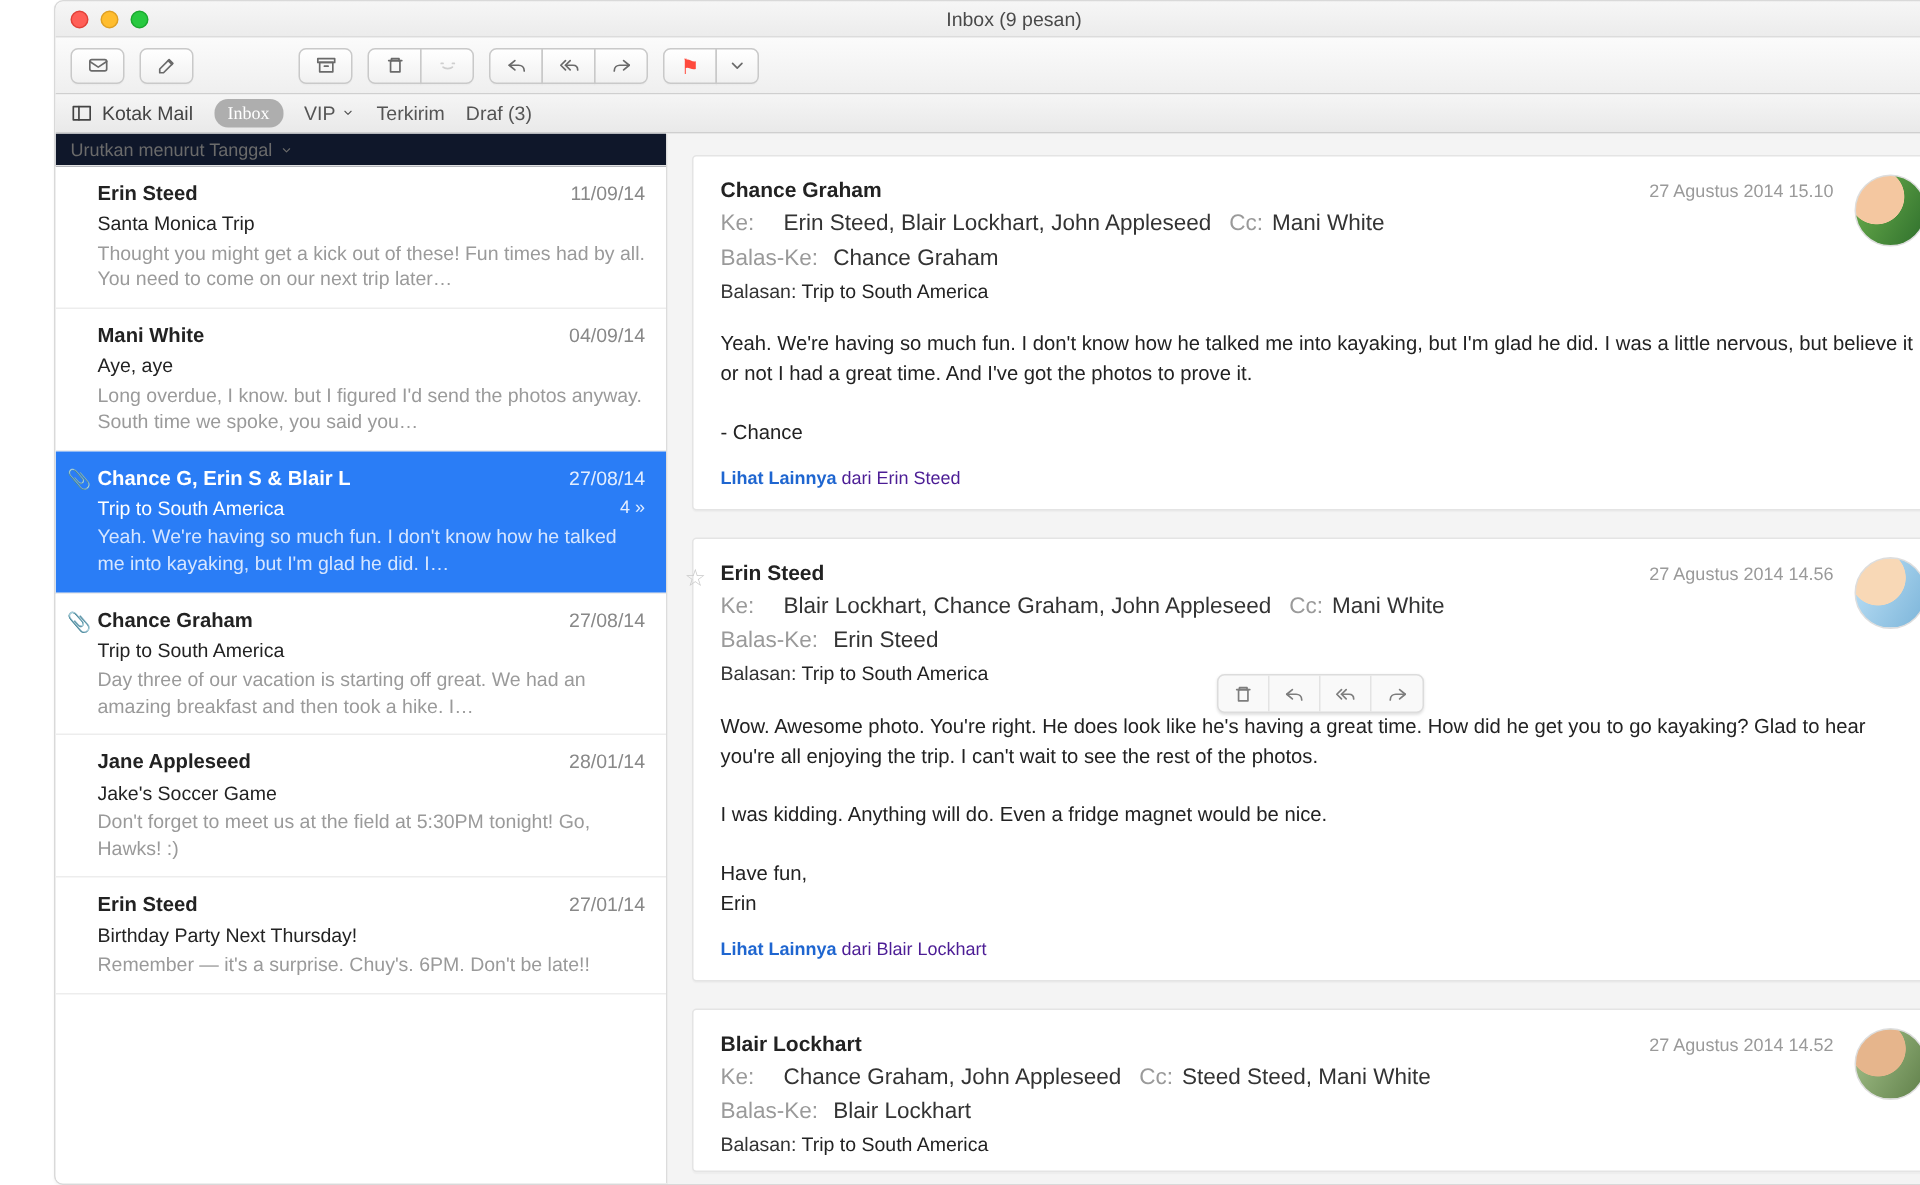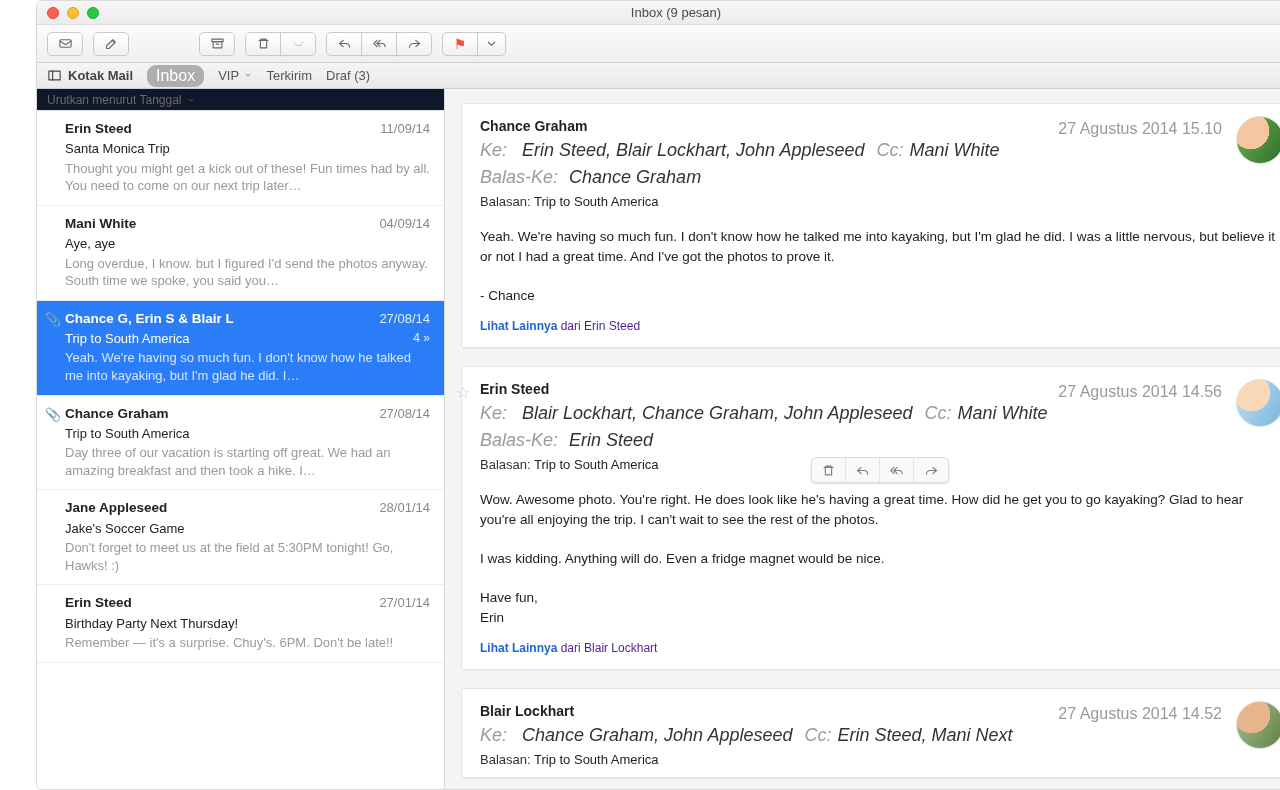--- a/index.html
+++ b/index.html
@@ -15,45 +15,45 @@
 .toolbar { height:38px; background:linear-gradient(#fbfbfb,#efefef); border-bottom:1px solid #cfcfcf; display:flex; align-items:center; padding:0 10px; gap:10px;}
 .tbtn { height:24px; min-width:36px; padding:0 8px; background:linear-gradient(#ffffff,#f1f1f1); border:1px solid #c9c9c9; border-radius:5px; display:flex; align-items:center; justify-content:center; color:#6a6a6a; font-size:14px; box-shadow:0 1px 0 rgba(0,0,0,0.02);}
 .tbtn svg { width:16px; height:16px; stroke:#6a6a6a; fill:none; stroke-width:1.6;}
 .tgroup { display:flex; }
 .tgroup .tbtn { border-radius:0; margin-left:-1px;}
 .tgroup .tbtn:first-child{border-radius:5px 0 0 5px; margin-left:0;}
 .tgroup .tbtn:last-child{border-radius:0 5px 5px 0;}
 .spacer{flex:1;}
 .search { width:380px; height:24px; border:1px solid #cfcfcf; border-radius:5px; background:#fff; display:flex; align-items:center; justify-content:center; color:#a8a8a8; font-size:13px; gap:5px;}
 .favbar { height:26px; background:linear-gradient(#f5f5f5,#e9e9e9); border-bottom:1px solid #cfcfcf; display:flex; align-items:center; gap:14px; padding:0 10px; font-size:13px; color:#555;}
-.favbar .pill{background:#aeaeae; color:#fff; padding:2px 9px; border-radius:9px; font-size:16px;}
-.favbar .sidebar-toggle{display:flex; align-items:center; gap:6px; color:#444; font-weight:700;text-align:center;}
+.favbar .pill{background:#aeaeae; color:#fff; padding:2px 9px; border-radius:9px; font-size:12px;font-family:Liberation Serif, serif;}
+.favbar .sidebar-toggle{display:flex; align-items:center; gap:6px; color:#444; font-weight:400;text-align:center;}
 .favbar .item{color:#555;}
 .content{flex:1; display:flex; overflow:hidden;}
 .list{width:408px; border-right:1px solid #dcdcdc; display:flex; flex-direction:column; background:#fff;}
 .sortbar{height:22px; background:#0f172a; border-bottom:1px solid #e2e2e2; font-size:12px; color:#6a6a6a; display:flex; align-items:center; padding:0 10px; gap:4px;}
 .msg{padding:9px 14px 10px 28px; border-bottom:1px solid #ededed; position:relative; font-size:13px; line-height:1.35;}
 .msg .sender{font-weight:700; color:#222; font-size:13.5px;}
 .msg .date{position:absolute; right:14px; top:9px; color:#888; font-size:13px;}
 .msg .subject{color:#222; margin-top:2px;}
 .msg .preview{color:#9a9a9a; margin-top:2px; font-size:13px; max-height:2.7em; overflow:hidden;}
 .msg.selected{background:#2a7df6; color:#fff;}
 .msg.selected .sender,.msg.selected .subject{color:#fff;}
 .msg.selected .preview{color:#d6e6ff;}
 .msg.selected .date{color:#e3eeff;}
 .msg .badge{color:#e3eeff; font-size:12px;}
 .msg .clip{position:absolute; left:8px; top:10px; color:#9a9a9a;}
 .msg.selected .clip{color:#d6e6ff;}
 .reader{flex:1; background:#f4f4f4; overflow:auto; padding:14px 16px;}
 .card{background:#fff; border:1px solid #e4e4e4; border-radius:3px; margin-bottom:18px; box-shadow:0 1px 1px rgba(0,0,0,0.03);}
 .chead{padding:14px 18px 10px 18px; position:relative;}
 .chead .from{font-weight:700; color:#222; font-size:14px;}
-.chead .ts{position:absolute; right:76px; top:16px; color:#9a9a9a; font-size:16px;}
+.chead .ts{position:absolute; right:76px; top:16px; color:#9a9a9a; font-size:12px;}
 .chead .avatar{position:absolute; right:14px; top:12px; width:48px; height:48px; border-radius:50%; background:linear-gradient(135deg,#d8b28a,#7aa27a); border:1px solid #ddd;}
-.row{font-size:18px; margin-top:6px;font-style:italic;}
+.row{font-size:15px; margin-top:6px;}
 .row .lab{color:#9a9a9a; display:inline-block; min-width:36px; margin-right:6px;}
 .row .lab2{color:#9a9a9a; margin-left:12px; margin-right:6px;}
 .row .val{color:#333;}
 .subj{font-size:13px; color:#333; margin-top:6px;}
 .subj-strong{color:#222;}
 .body{padding:8px 18px 14px 18px; color:#222; font-size:13.5px; line-height:1.45;}
 .more{padding:0 18px 14px 18px; font-size:12px;}
 .more .link{color:#1f66d0; font-weight:600;}
 .more .rest{color:#4c1d95;}
 .star{position:absolute; left:-6px; top:16px; color:#c9c9c9; font-size:16px;}
@@ -271,21 +271,22 @@
               </div>
             </div>
             <div class="body">Wow. Awesome photo. You're right. He does look like he's having a great time. How did he get you to go kayaking? Glad to hear you're all enjoying the trip. I can't wait to see the rest of the photos.<br><br>I was kidding. Anything will do. Even a fridge magnet would be nice.<br><br>Have fun,<br>Erin</div>
             <div class="more"><span class="link">Lihat Lainnya</span> <span class="rest">dari Blair Lockhart</span></div>
           </div>
           <div class="card">
             <div class="chead" style="position:relative">
               <div class="from">Blair Lockhart</div>
               <div class="ts">27 Agustus 2014 14.52</div>
               <div class="avatar a3"></div>
-              <div class="row"><span class="lab">Ke:</span><span class="val">Chance Graham,     John Appleseed</span><span class="lab2">Cc:</span><span class="val">Erin Steed,     Mani Next</span></div>
+              <div class="row"><span class="lab">Ke:</span><span class="val">Chance Graham,     John Appleseed</span><span class="lab2">Cc:</span><span class="val">Steed Steed,     Mani White</span></div>
+              <div class="row"><span class="lab">Balas-Ke:</span> <span class="val">Blair Lockhart</span></div>
               <div class="subj"><span>Balasan:</span> <span class="subj-strong">Trip to South America</span></div>
             </div>
           </div>
         </div>
     </div>
 
   </div>
 </div>
 
 </body></html>

